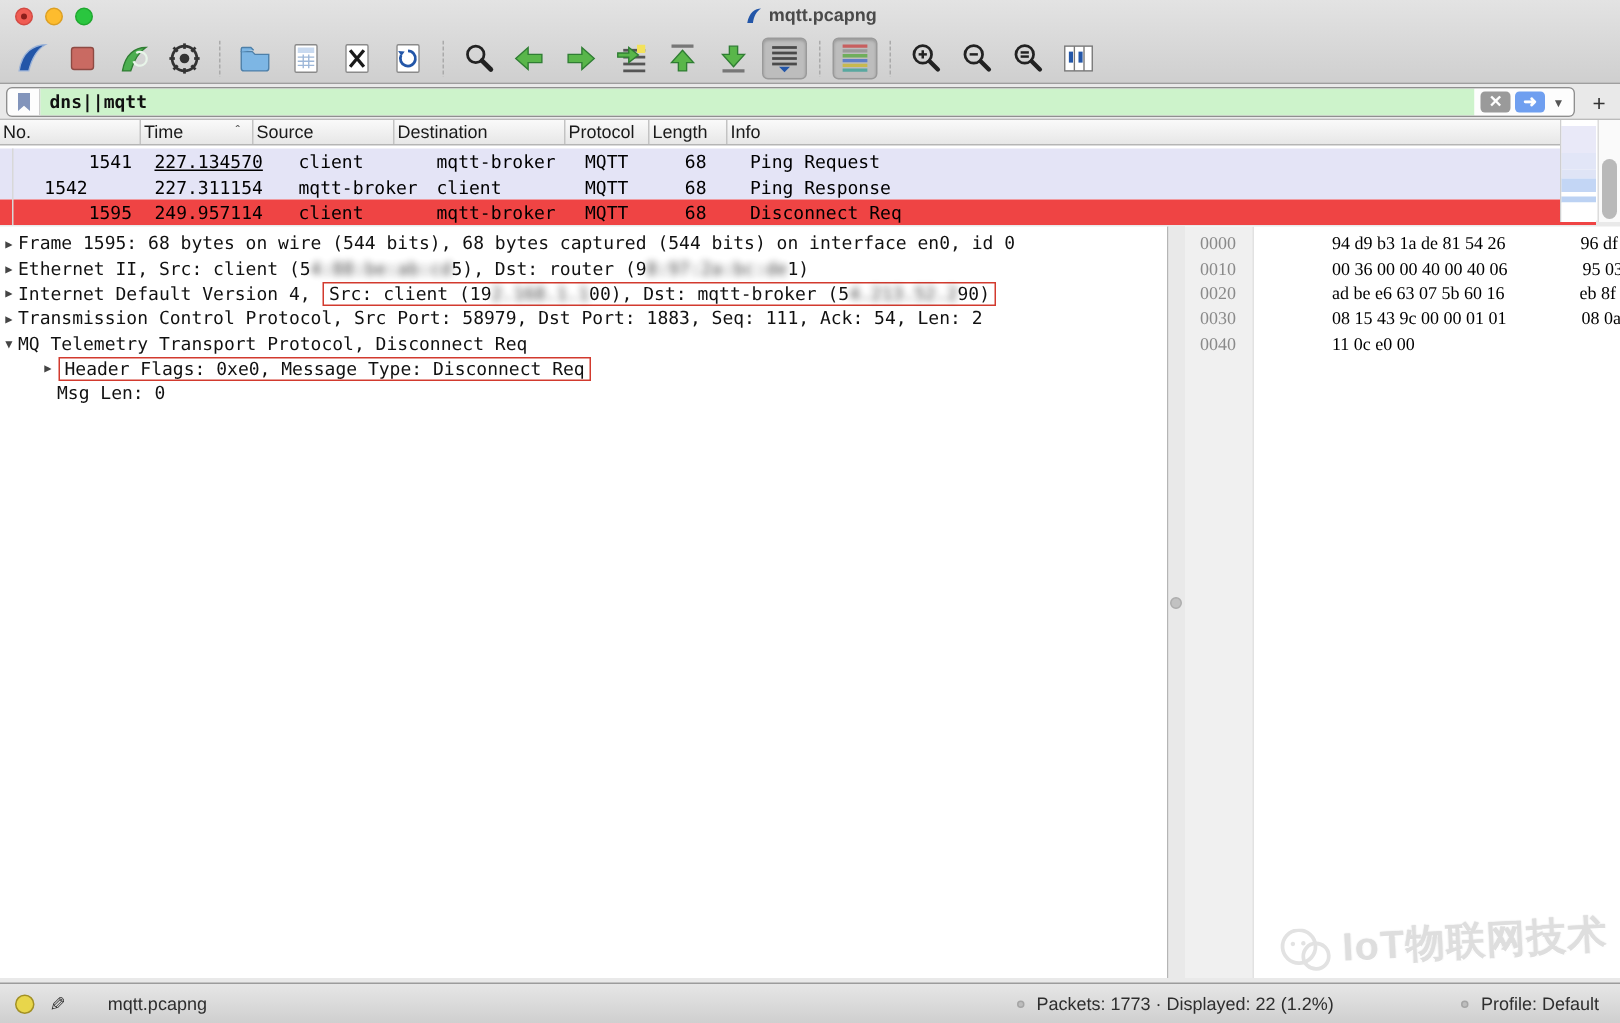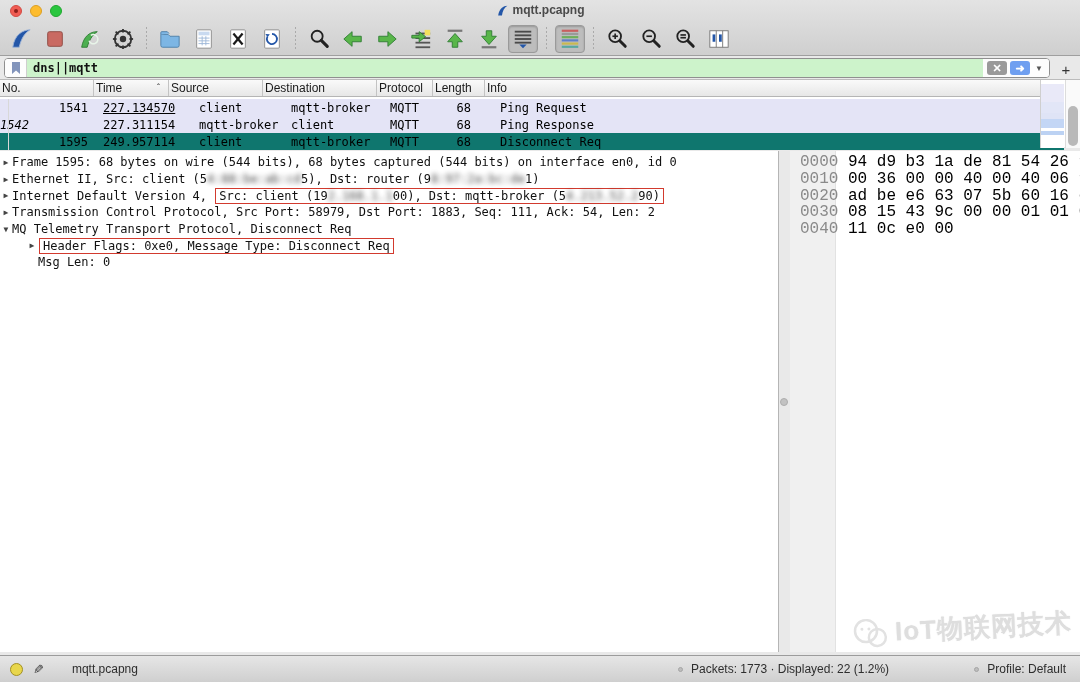--- a/index.html
+++ b/index.html
@@ -43,21 +43,21 @@
   
   .plist { position:absolute; left:0; top:79px; width:1080px; height:68px; background:#fff; border-top:1px solid #bbb; }
   .pl-header { position:absolute; left:0; top:0; height:17px; width:1064px; display:flex;
                background:linear-gradient(#fafafa,#e7e7e7); border-bottom:1px solid #b5b5b5; font-size:12px; color:#1a1a1a; }
   .hcell { height:100%; padding-left:2px; display:flex; align-items:center; border-right:1px solid #c3c3c3; position:relative; white-space:nowrap; }
   .hcell:last-child { border-right:none; flex:1; }
   .sort-caret { position:absolute; right:8px; top:2px; font-size:9px; color:#333; }
   .pl-rows { position:absolute; left:0; top:19px; width:1064px; }
   .prow { height:17px; display:flex; font-family:"DejaVu Sans Mono", monospace; font-size:12px; color:#000; align-items:center; }
   .prow.mqtt { background:#e4e4f6; }
-  .prow.selected { background:#0f766e; }
+  .prow.selected { background:#ef4444; }
   .pcell { white-space:nowrap; overflow:hidden; }
   .plist-leftedge { position:absolute; left:8px; top:19px; width:1px; height:51px; background:#d8d8d8; }
   .minimap { position:absolute; right:16px; top:0; width:24px; height:68px; border-left:1px solid #cfcfcf; background:#fff; }
   .mstripe { width:100%; }
   .pl-scrollbar { position:absolute; right:0; top:0; width:15px; height:68px; background:#fafafa; border-left:1px solid #dcdcdc; }
   .pl-thumb { position:absolute; left:2px; right:2px; top:26px; height:40px; border-radius:6px; background:#b9b9b9; }
 
   
   .details-pane { position:absolute; left:0; top:151px; width:779px; height:501px; background:#fff; border-right:1px solid #b5b5b5; overflow:hidden; }
   .dline { position:relative; height:16.7px; display:flex; align-items:center; white-space:nowrap;
@@ -67,21 +67,21 @@
   .dtext { white-space:pre; }
   .redbox { border:1px solid #d23a2e; padding:0 3px; margin:0 1px; }
   .redacted { filter:blur(2.5px); opacity:.8; }
 
   .vsplit { position:absolute; left:779px; top:151px; width:11px; height:501px; background:#e9e9e9; }
   .grip { position:absolute; left:1px; top:247px; width:8px; height:8px; border-radius:50%; background:#c2c2c2; border:1px solid #adadad; }
 
   .hex-pane { position:absolute; left:790px; top:151px; width:290px; height:501px; background:#fff; overflow:hidden; }
   .hex-gutter { position:absolute; left:0; top:0; width:46px; height:100%; background:#f0f0f0; border-right:1px solid #e2e2e2; }
   .hexrow { position:relative; height:16.7px; display:flex; align-items:center;
-            font-family:Liberation Mono, monospace; font-size:16px; white-space:pre; }
+            font-family:Liberation Serif, serif; font-size:12px; white-space:pre;gap:40px; }
   .hex-off { width:46px; flex:none; color:#8a8a8a; text-align:left; padding-left:10px; }
   .hex-left { margin-left:12px; color:#000; }
   .hex-right { margin-left:10px; color:#000; }
 
   
   .watermark { position:absolute; right:8px; bottom:6px; display:flex; align-items:center; gap:8px;
                color:#dedede; text-shadow:0 1px 0 #fff, 0 0 1px #cfcfcf; transform:rotate(-3deg);
                font-size:26px; font-weight:700; letter-spacing:1px; pointer-events:none; }
 
   
@@ -355,21 +355,21 @@
         <div class="prow mqtt">
           <span class="pcell" style="width: 95px; text-align: right; padding-right: 7px;">1541</span>
           <span class="pcell" style="width: 96px; text-align: left; padding-left: 8px; text-decoration: underline;">227.134570</span>
           <span class="pcell" style="width: 92px; text-align: left; padding-left: 8px;">client</span>
           <span class="pcell" style="width: 99px; text-align: left; padding-left: 8px;">mqtt-broker</span>
           <span class="pcell" style="width: 56px; text-align: left; padding-left: 8px;">MQTT</span>
           <span class="pcell" style="width: 47px; text-align: right; padding-right: 14px;">68</span>
           <span class="pcell" style="flex: 1 1 0%; text-align: left; padding-left: 15px;">Ping Request</span>
         </div>
         <div class="prow mqtt">
-          <span class="pcell" style="width: 95px; text-align: left; padding-right: 7px; font-style: italic;">1542</span>
+          <span class="pcell" style="width: 95px; text-align: center; padding-right: 7px;">1542</span>
           <span class="pcell" style="width: 96px; text-align: left; padding-left: 8px;">227.311154</span>
           <span class="pcell" style="width: 92px; text-align: left; padding-left: 8px;">mqtt-broker</span>
           <span class="pcell" style="width: 99px; text-align: left; padding-left: 8px;">client</span>
           <span class="pcell" style="width: 56px; text-align: left; padding-left: 8px;">MQTT</span>
           <span class="pcell" style="width: 47px; text-align: right; padding-right: 14px;">68</span>
           <span class="pcell" style="flex: 1 1 0%; text-align: left; padding-left: 15px;">Ping Response</span>
         </div>
         <div class="prow selected">
           <span class="pcell" style="width: 95px; text-align: right; padding-right: 7px;">1595</span>
           <span class="pcell" style="width: 96px; text-align: left; padding-left: 8px;">249.957114</span>

